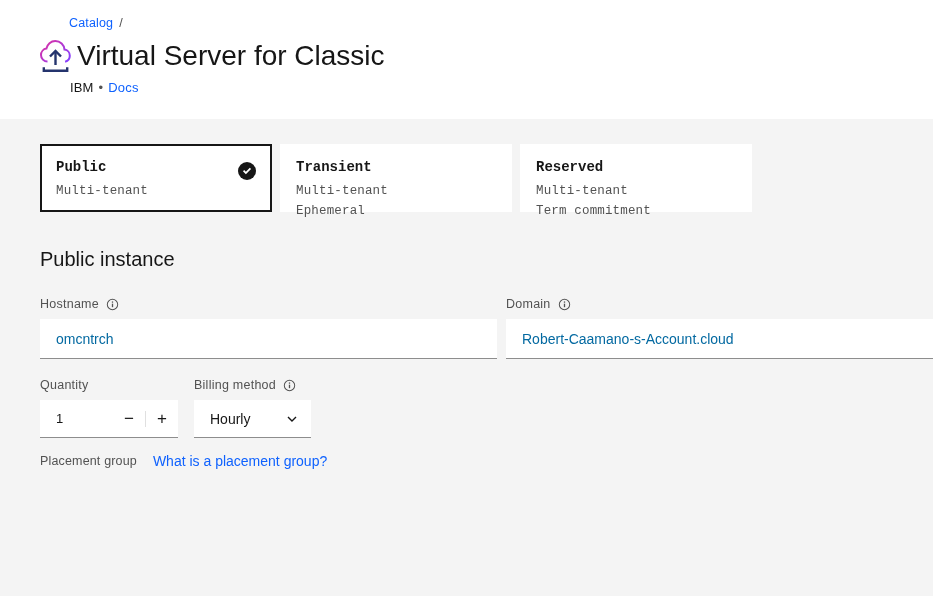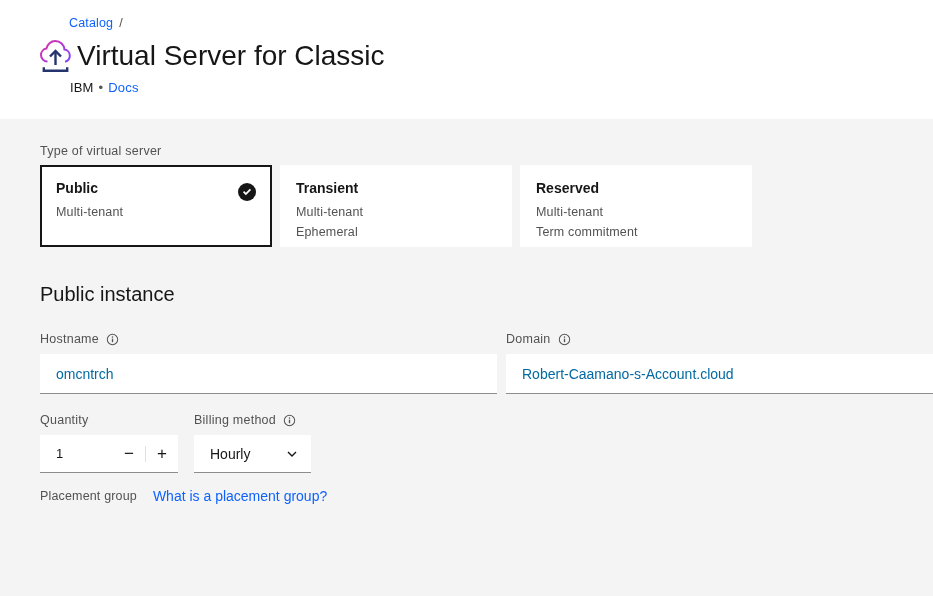--- a/index.html
+++ b/index.html
@@ -28,23 +28,23 @@
   
   .content { background: #f4f4f4; height: 477px; padding: 25px 0 0 40px; }
   .field-label {
     font-size: 12.5px; color: #525252; letter-spacing: .25px; line-height: 14px;
   }
   .type-label { margin-bottom: 7px; }
 
   
   .tiles { display: flex; flex-wrap: wrap; width: 714px; gap: 6px 8px; }
   .tile {
-    position: relative; width: 232px; height: 82px;
+    position: relative; width: 232px; height: 68px;
     background: #ffffff; border: 2px solid transparent;
-    padding: 13px 14px; cursor: pointer;
+    padding: 13px 14px; cursor: pointer; font-family: Liberation Mono, monospace;
   }
   .tile.selected { border-color: #161616; }
   .tile-title { font-size: 14px; font-weight: 700; color: #161616; line-height: 17px; margin-bottom: 5px; }
   .tile-line { font-size: 12.5px; color: #525252; line-height: 20px; letter-spacing: .16px; }
   .tile-check { position: absolute; top: 16px; right: 14px; width: 18px; height: 18px; }
 
   
   .section-title { margin: 36px 0 0; font-size: 20px; font-weight: 400; color: #161616; line-height: 23px; }
 
   
@@ -120,21 +120,20 @@
       </span>
       <h1 class="page-title">Virtual Server for Classic</h1>
     </div>
     <div class="meta-row">
       <span>IBM</span><span class="meta-dot">•</span><a>Docs</a>
     </div>
   </header>
 
   <main class="content">
 
-    <div class="field-label type-label">Type of virtual server</div>
 
     <div class="tiles">
       <div class="tile selected">
         <div class="tile-title">Public</div>
         <div class="tile-line">Multi-tenant</div>
         <span class="tile-check">
           <svg width="18" height="18" viewBox="0 0 16 16">
             <circle cx="8" cy="8" r="8" fill="#161616"></circle>
             <path d="M7 10.9 4.4 8.3l1.1-1.1L7 8.7l3.5-3.5 1.1 1.1z" fill="#ffffff"></path>
           </svg>

